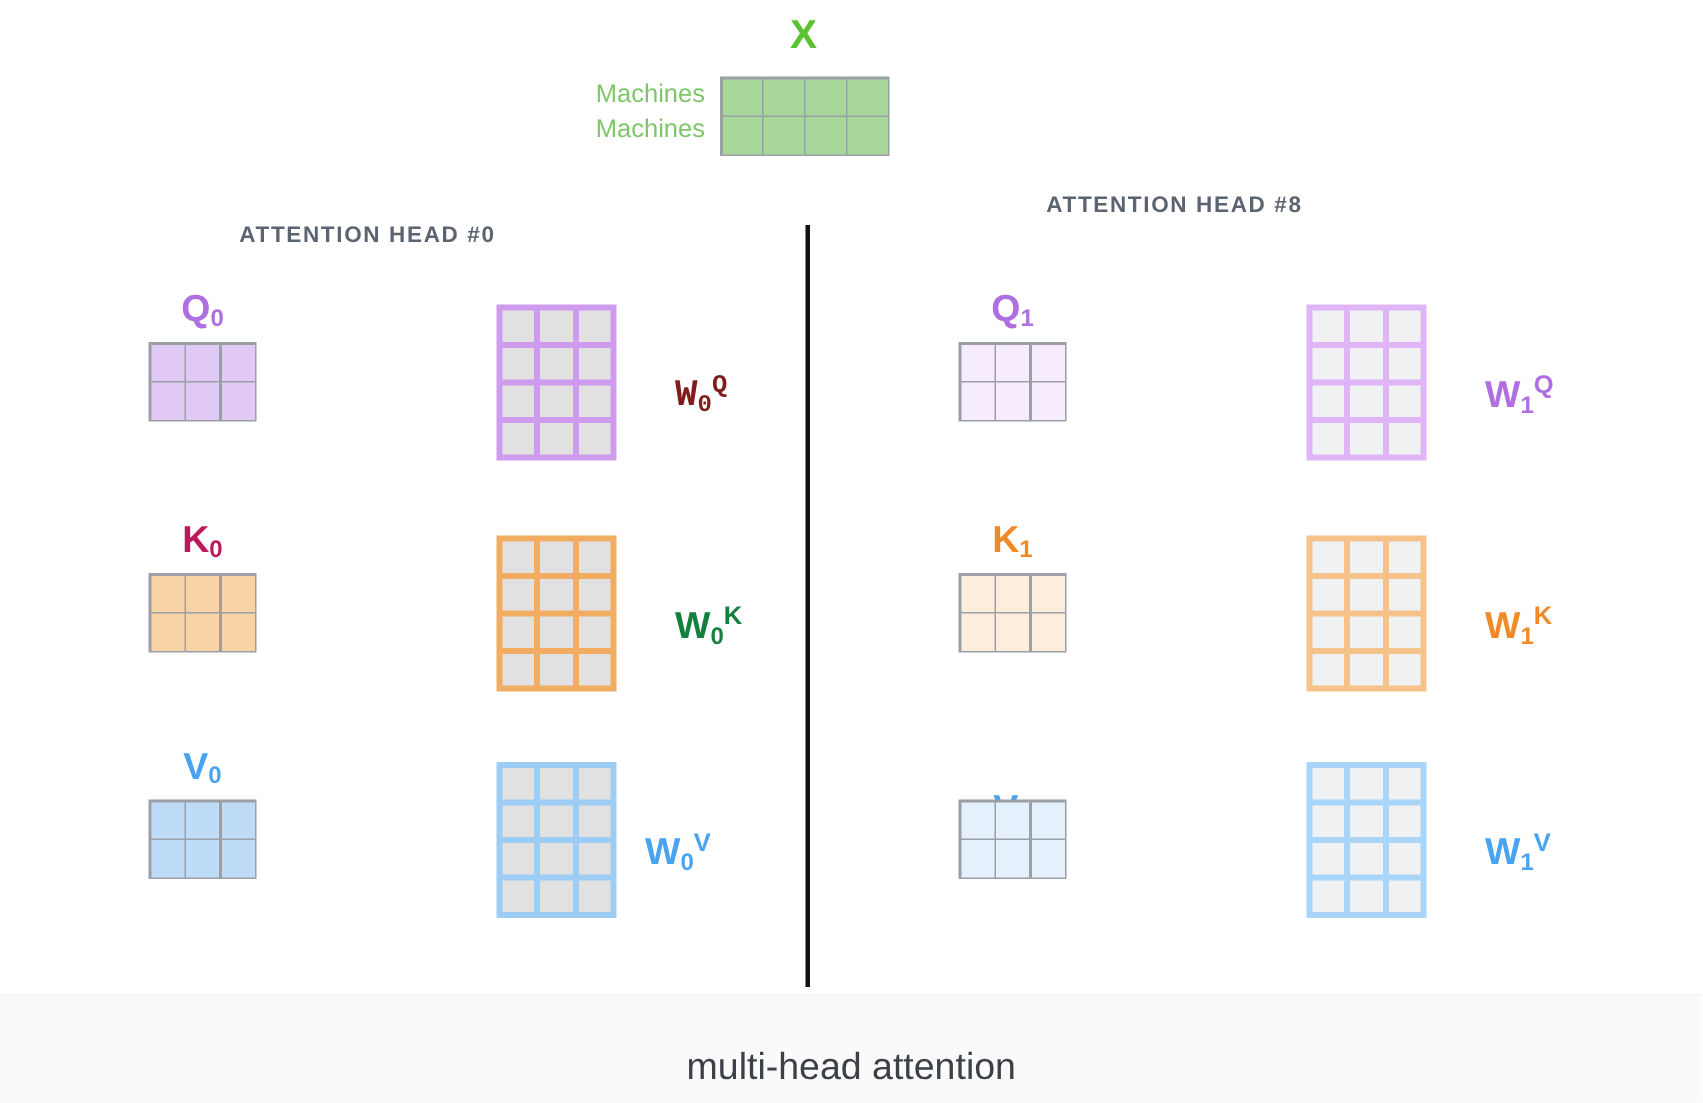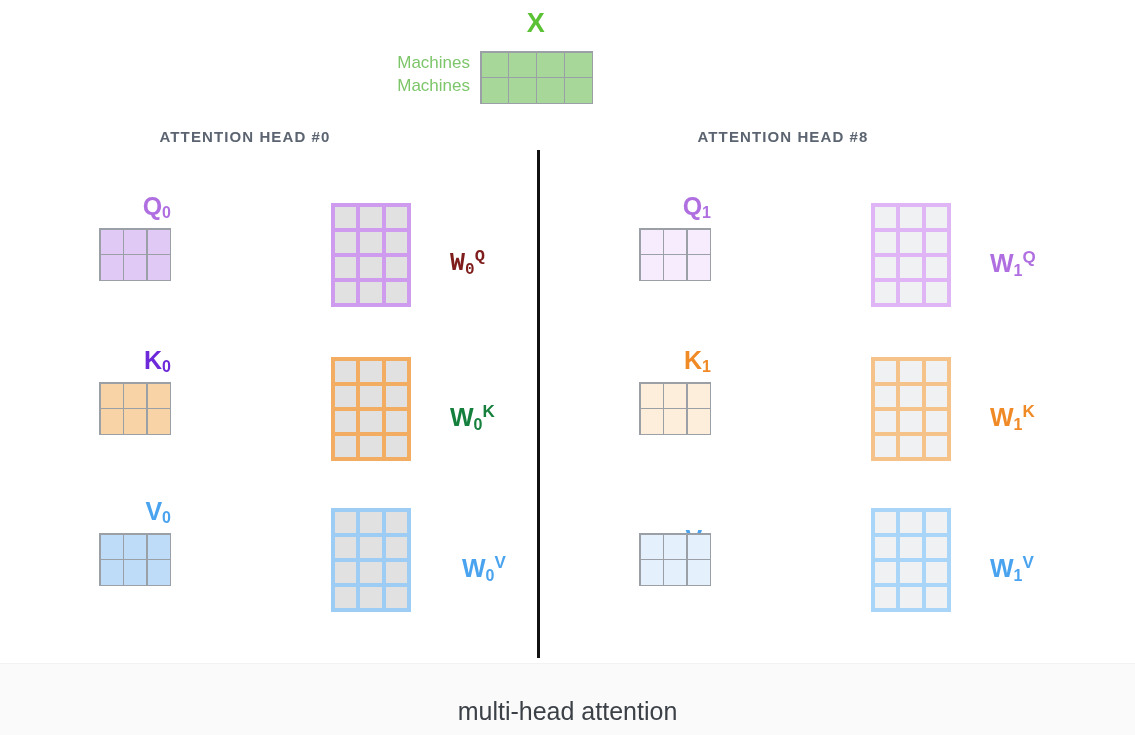--- a/index.html
+++ b/index.html
@@ -71,21 +71,21 @@
   
   .head-title {
     position: absolute;
     top: 128px;
     font-size: 15px;
     font-weight: bold;
     letter-spacing: 1.1px;
     color: #5b6470;
     text-align: center;
   }
-  #head-title-0 { left: 82px;  width: 326px; }
+  #head-title-0 { left: 82px;  width: 326px; margin-top: 20px; }
   #head-title-1 { left: 620px; width: 326px; }
 
   
   #divider {
     position: absolute;
     left: 537px;
     top: 150px;
     width: 3px;
     height: 508px;
     background: #111111;
@@ -111,21 +111,21 @@
     padding: 4px;
   }
   .w-grid .cell { background: #e1e1e1; }
   .w-grid.faded .cell { background: #f0f1f2; }
 
   
   .qkv-label {
     position: absolute;
     font-size: 25px;
     font-weight: bold;
-    text-align: right;
+    text-align: center;
     width: 72px;
     line-height: 1;
   }
   .qkv-label sub {
     font-size: 16px;
     font-weight: bold;
     vertical-align: baseline;
     position: relative;
     bottom: -3px;
   }
@@ -217,21 +217,21 @@
       <div class="cell"></div>
       <div class="cell"></div>
       <div class="cell"></div>
       <div class="cell"></div>
       <div class="cell"></div>
       <div class="cell"></div>
       <div class="cell"></div>
       <div class="cell"></div>
     </div>
     <div class="w-label" style="left: 450px; top: 251px; color: #7f1d1d; font-family: Liberation Mono, monospace;">W<sub>0</sub><sup>Q</sup></div>
-    <div class="qkv-label" style="left: 99px; top: 348px; color: #6d28d9;">K<sub>0</sub></div>
+    <div class="qkv-label" style="left: 99px; top: 348px; color: #be185d;">K<sub>0</sub></div>
     <div class="grid qkv-grid" style="left: 99px; top: 382px;">
       <div class="cell" style="background: rgb(248, 211, 166);"></div>
       <div class="cell" style="background: rgb(248, 211, 166);"></div>
       <div class="cell" style="background: rgb(248, 211, 166);"></div>
       <div class="cell" style="background: rgb(248, 211, 166);"></div>
       <div class="cell" style="background: rgb(248, 211, 166);"></div>
       <div class="cell" style="background: rgb(248, 211, 166);"></div>
     </div>
     <div class="grid w-grid" style="left: 331px; top: 357px; background: rgb(242, 173, 98);">
       <div class="cell"></div>
@@ -264,21 +264,21 @@
       <div class="cell"></div>
       <div class="cell"></div>
       <div class="cell"></div>
       <div class="cell"></div>
       <div class="cell"></div>
       <div class="cell"></div>
       <div class="cell"></div>
       <div class="cell"></div>
       <div class="cell"></div>
     </div>
-    <div class="w-label" style="left: 462px; top: 556px; color: rgb(74, 163, 239);">W<sub>0</sub><sup>V</sup></div>
+    <div class="w-label" style="left: 430px; top: 556px; color: rgb(74, 163, 239);">W<sub>0</sub><sup>V</sup></div>
     <div class="qkv-label" style="left: 639px; top: 194px; color: rgb(176, 111, 224);">Q<sub>1</sub></div>
     <div class="grid qkv-grid" style="left: 639px; top: 228px;">
       <div class="cell" style="background: rgb(246, 236, 253);"></div>
       <div class="cell" style="background: rgb(246, 236, 253);"></div>
       <div class="cell" style="background: rgb(246, 236, 253);"></div>
       <div class="cell" style="background: rgb(246, 236, 253);"></div>
       <div class="cell" style="background: rgb(246, 236, 253);"></div>
       <div class="cell" style="background: rgb(246, 236, 253);"></div>
     </div>
     <div class="grid w-grid faded" style="left: 871px; top: 203px; background: rgb(223, 181, 245);">

